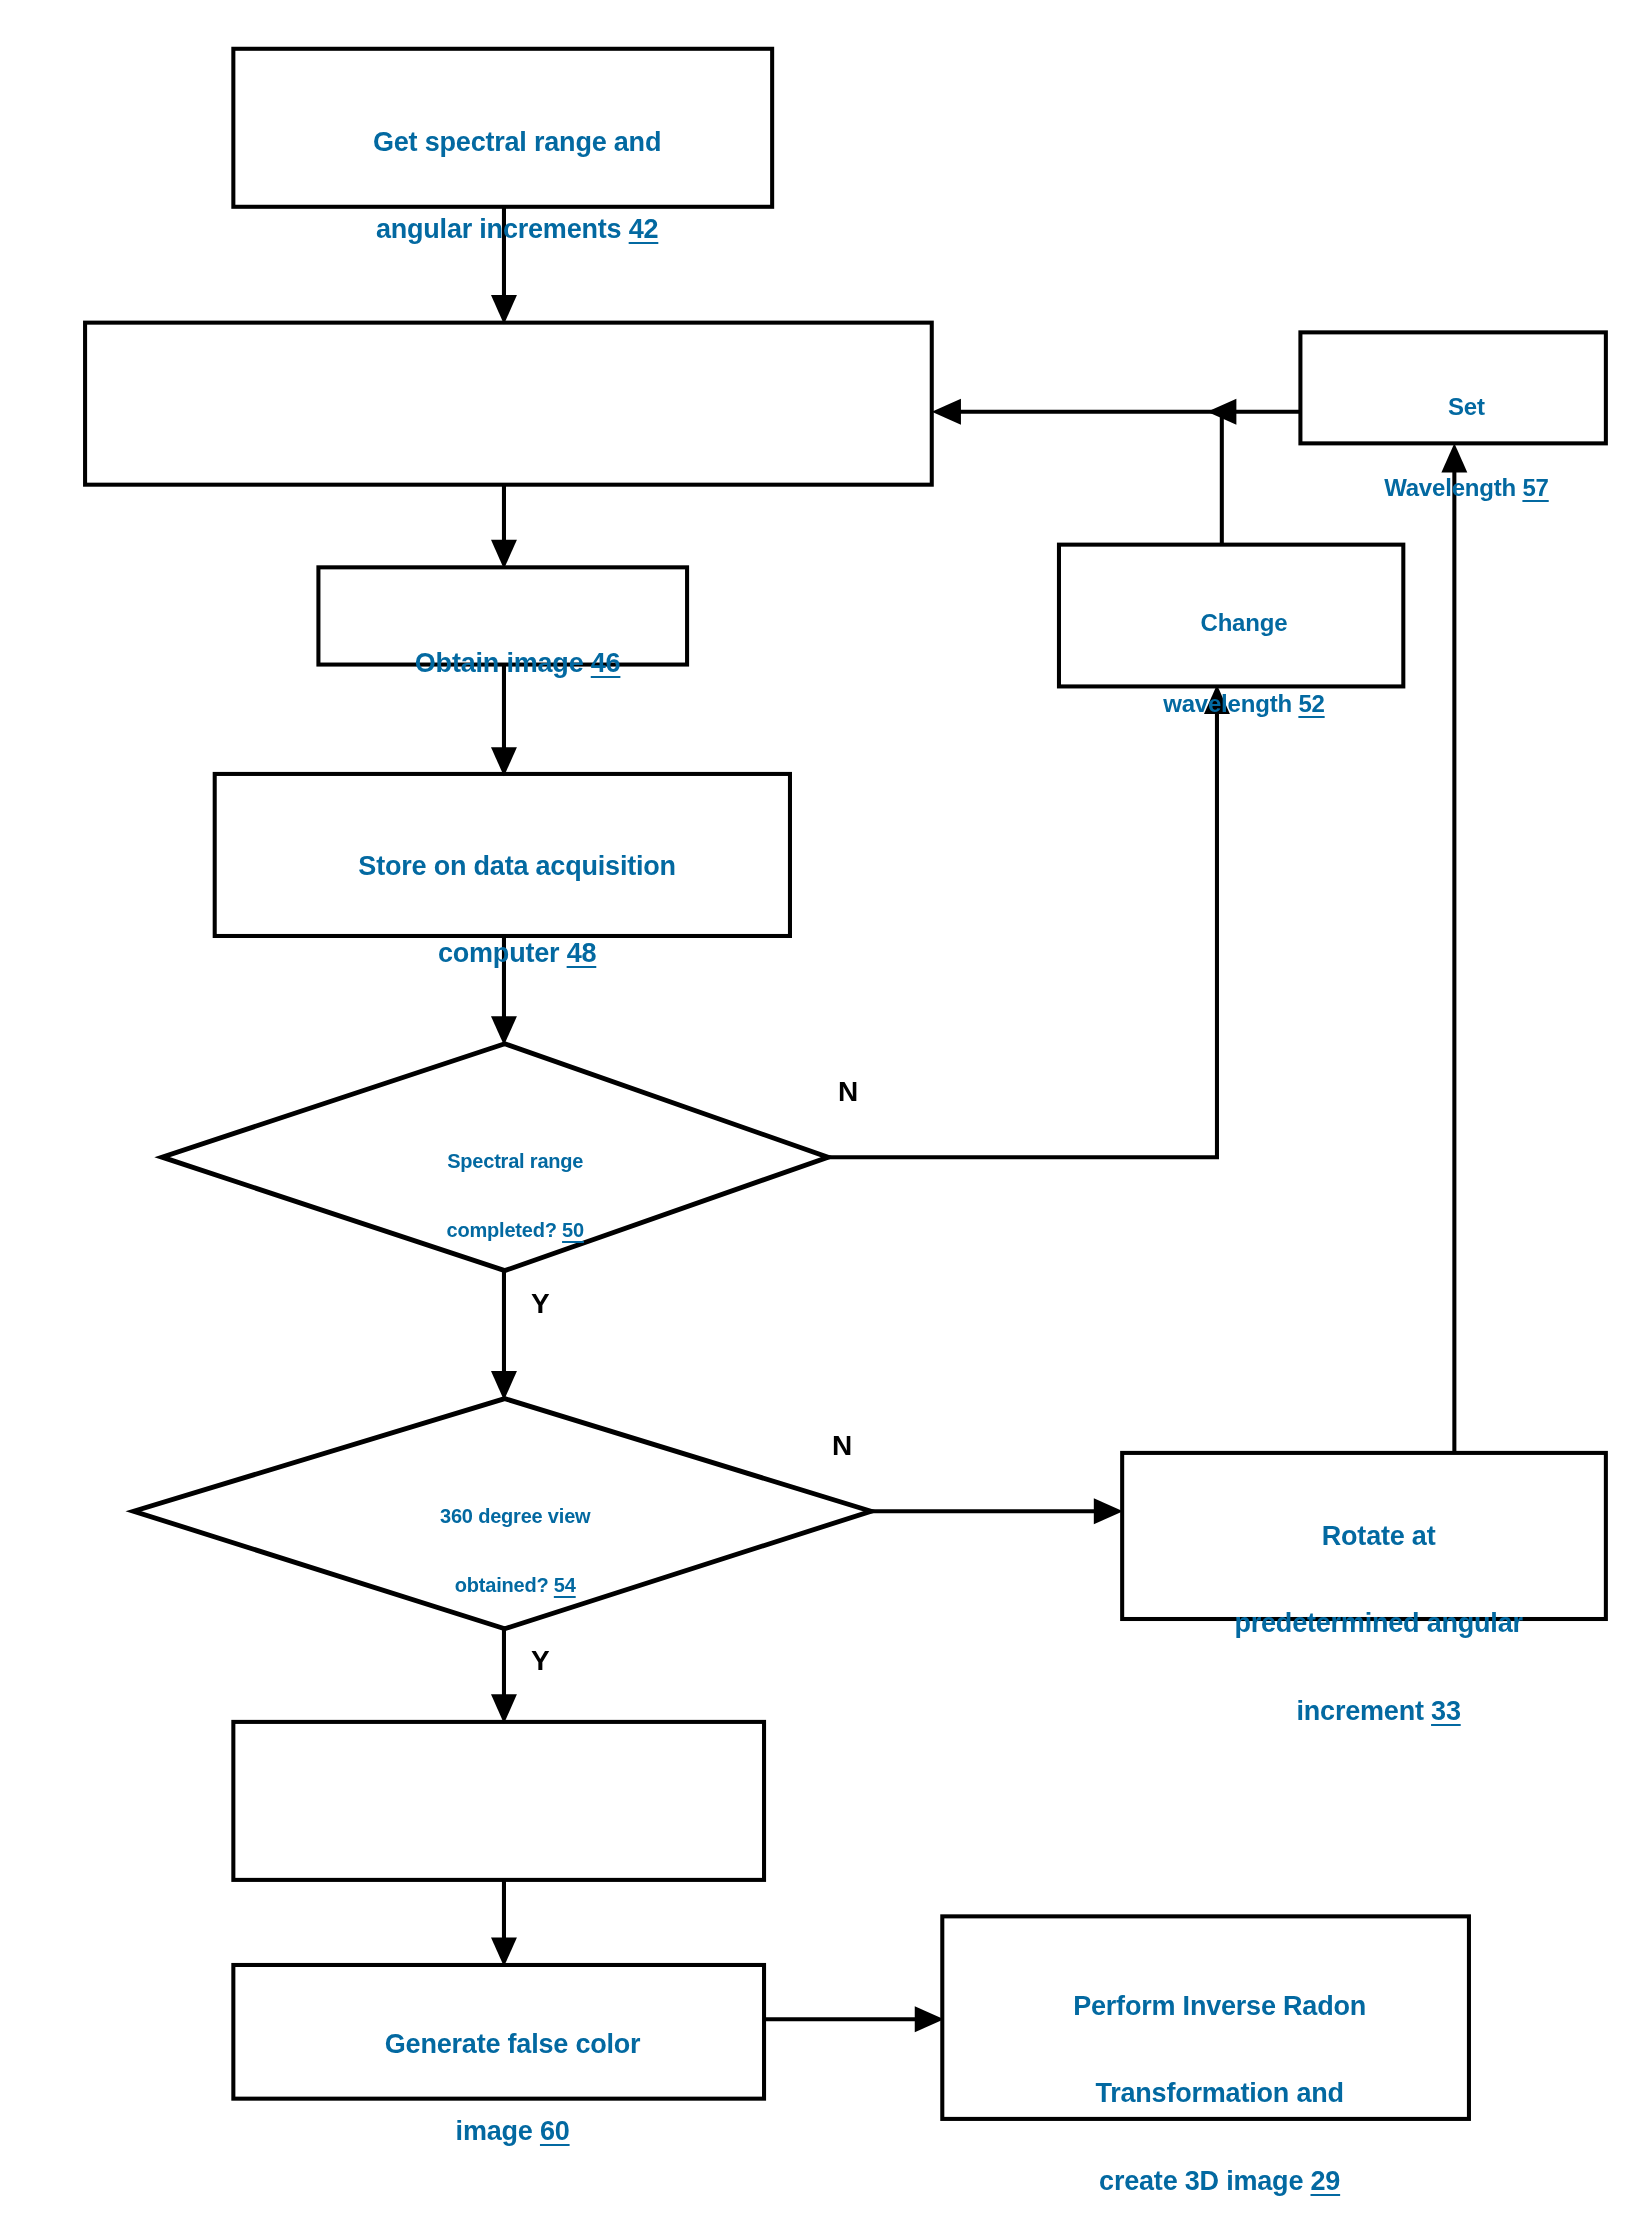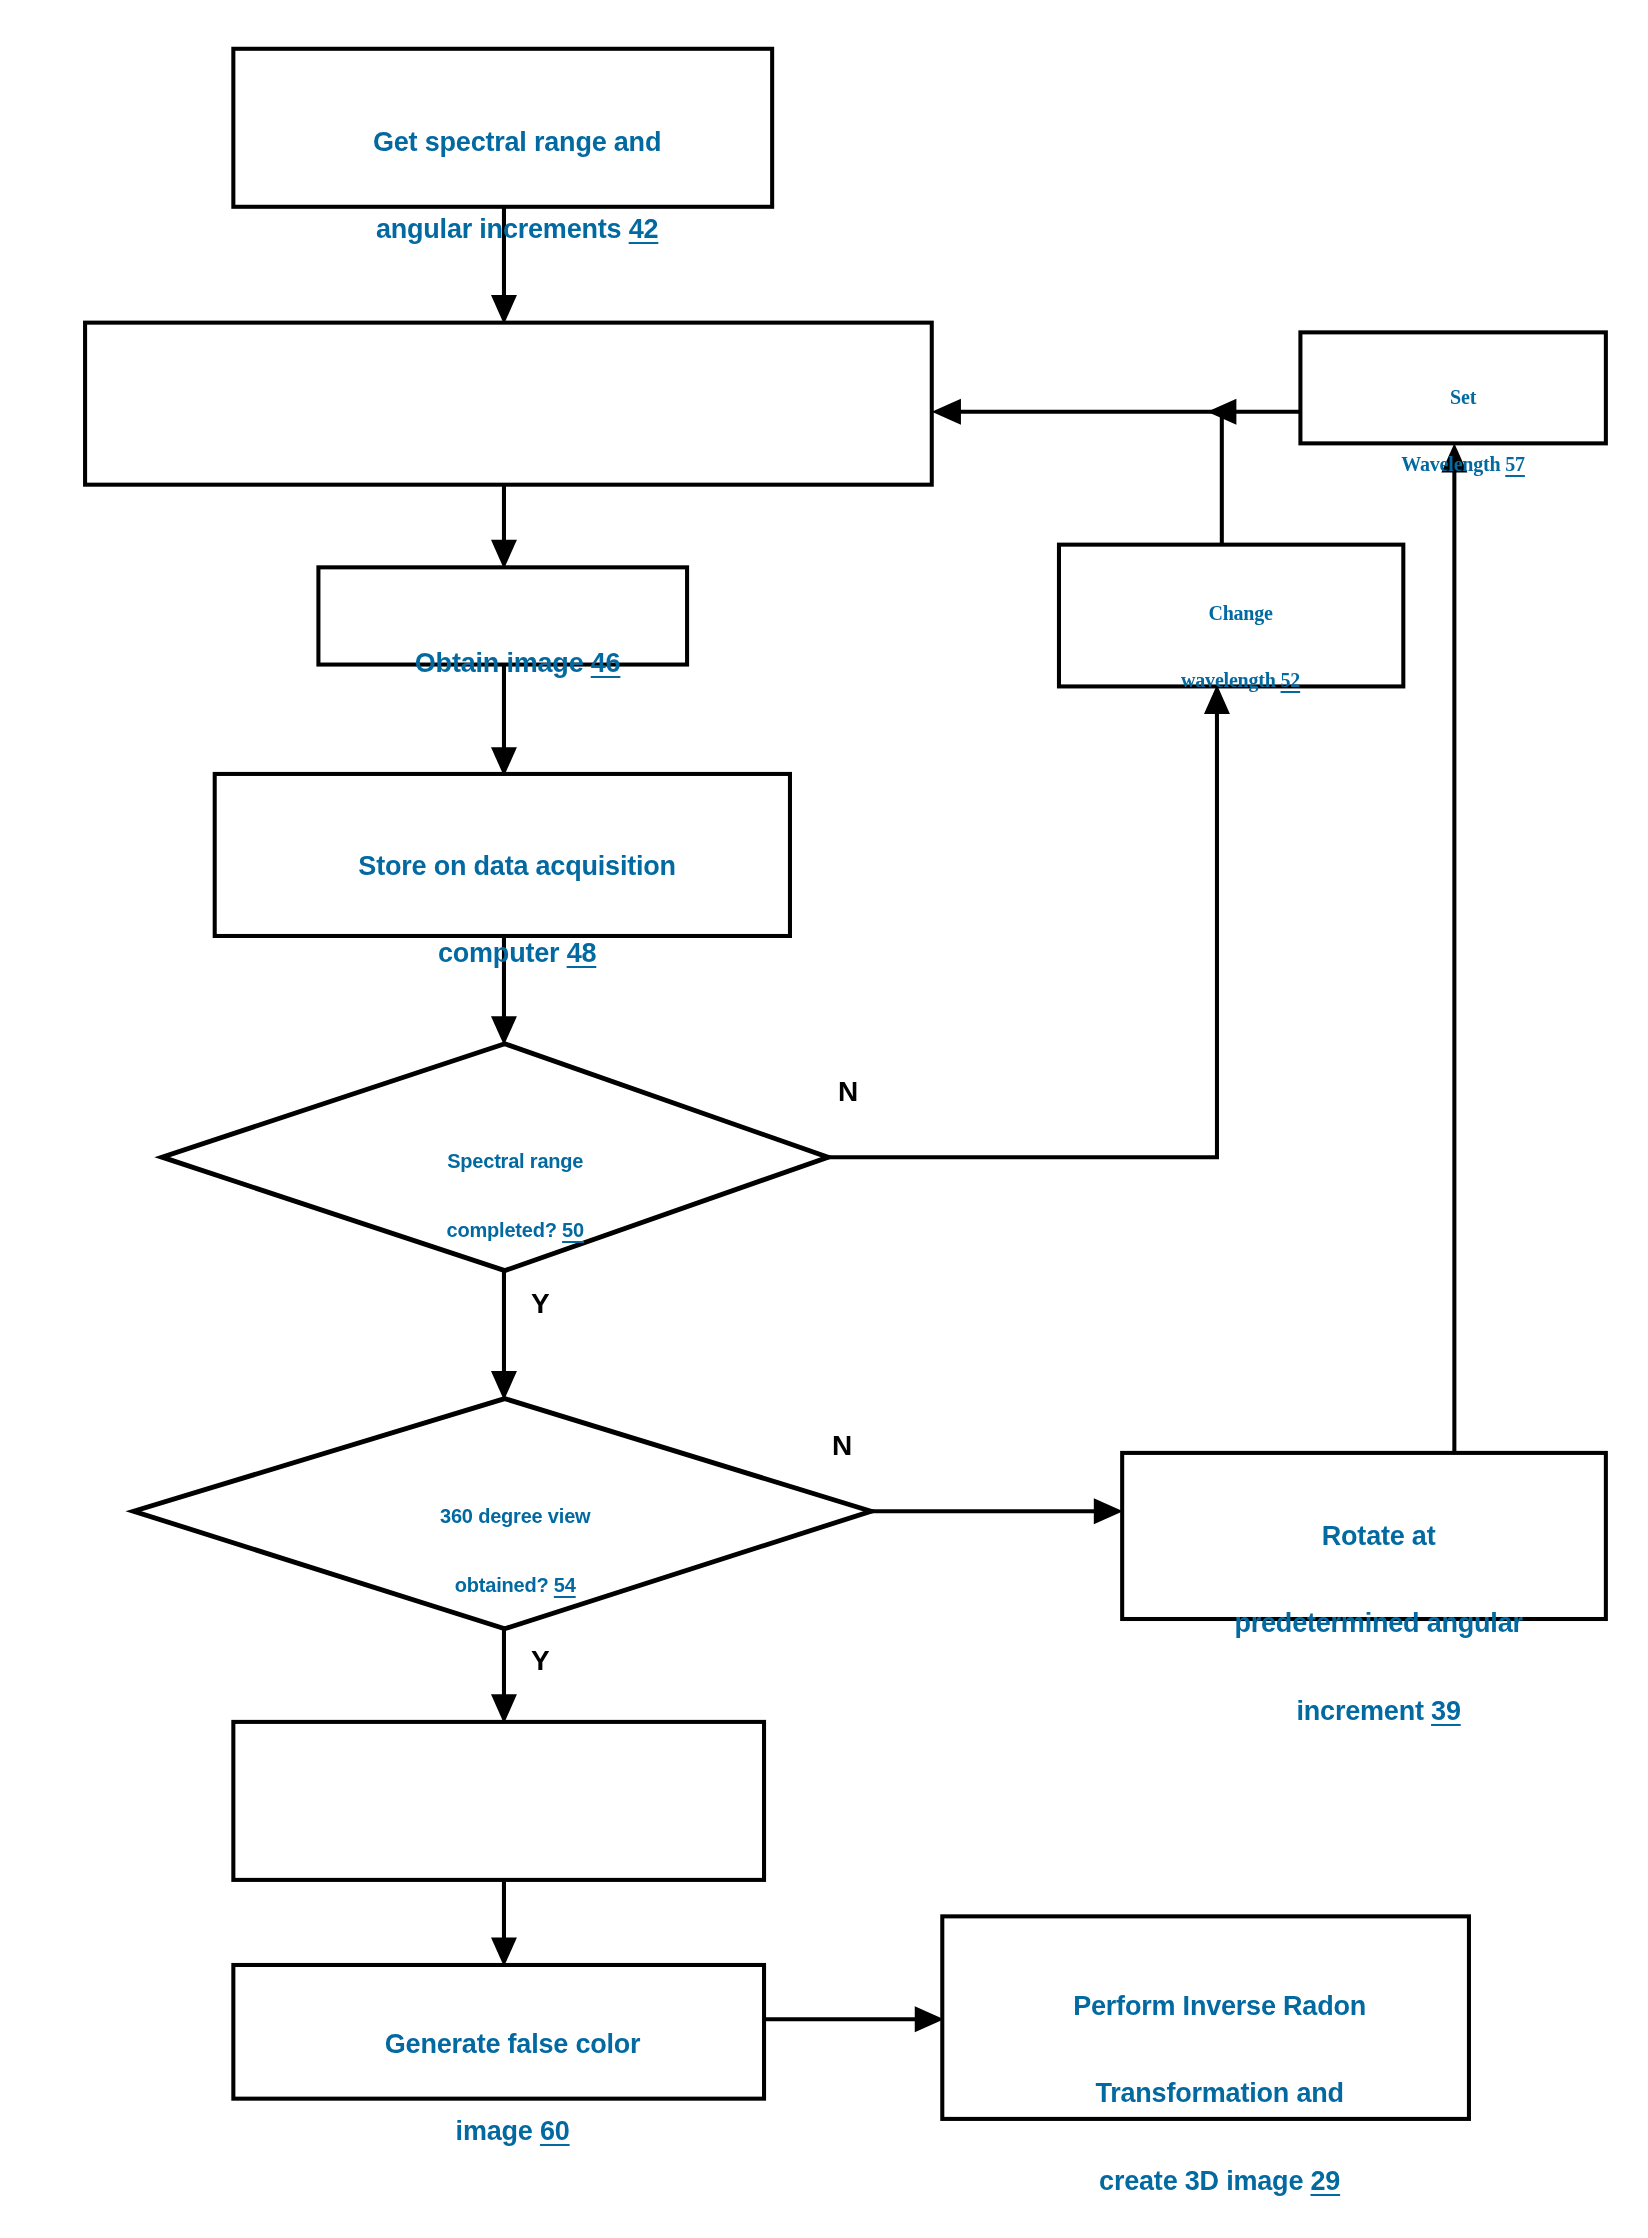--- a/index.html
+++ b/index.html
@@ -57,23 +57,22 @@
     white-space: pre-wrap;
   }
   .label.box-label {
     font-size: 27px;
   }
   .label.diamond-label {
     font-size: 20px;
     line-height: 1.72;
   }
   .label.small-box-label {
-    font-size: 20px;
+    font-size: 24px;
     line-height: 1.68;
-    font-family: Liberation Serif, serif;
   }
   .branch-label {
     position: absolute;
     font-family: "Liberation Sans", sans-serif;
     font-weight: bold;
     font-size: 28px;
     color: #000000;
   }
   .ref {
     text-decoration: underline;
@@ -167,21 +166,21 @@
   </div>
 
   <div class="label diamond-label" style="left:322px; top:1465px; width:365px;">
     <span>360 degree view</span><br>
     <span>obtained? <span class="ref">54</span></span>
   </div>
 
   <div class="label box-label" style="left:1130px; top:1471px; width:468px;">
     <span>Rotate at</span><br>
     <span>predetermined angular</span><br>
-    <span>increment <span class="ref">39</span></span>
+    <span>increment <span class="ref">33</span></span>
   </div>
 
   <div class="label small-box-label" style="left:1309px; top:347px; width:289px;">
     <span>Set</span><br>
     <span>Wavelength <span class="ref">57</span></span>
   </div>
 
 
   <div class="label box-label" style="left:241px; top:1979px; width:514px;">
     <span>Generate false color</span><br>

